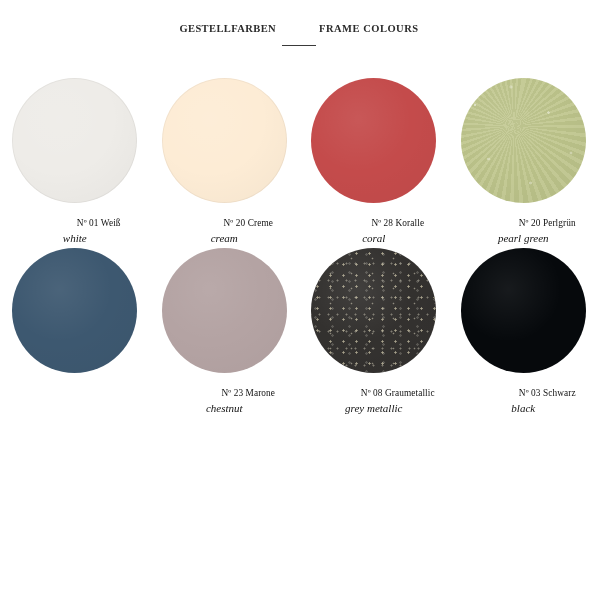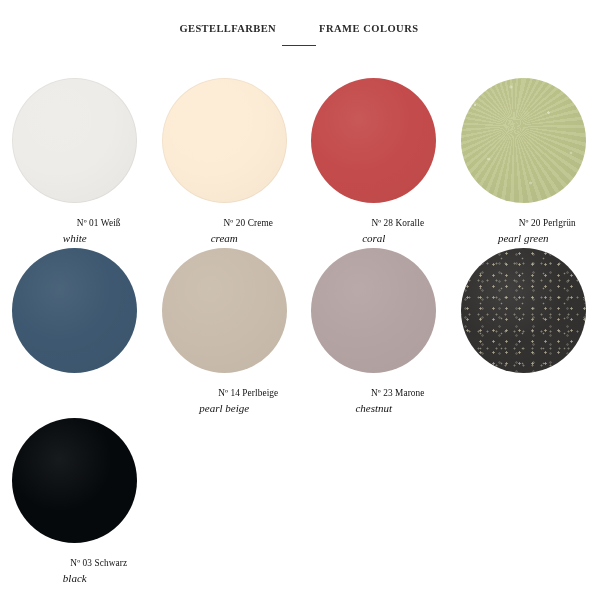--- a/index.html
+++ b/index.html
@@ -196,40 +196,35 @@
         <span class="name-en">pearl green</span>
       </div>
     </div>
     <div class="cell">
       <div class="swatch-wrap">
         <div class="swatch" style="background-color: rgb(61, 88, 112);"></div>
       </div>
     </div>
     <div class="cell">
       <div class="swatch-wrap">
-        <div class="swatch" style="background-color: rgb(201, 188, 172);"></div>
-      </div>
-      <div class="caption">
-        <span class="name-de">Nº 14 Perlbeige</span>
-        <span class="name-en">pearl beige</span>
-      </div>
-    </div>
-    <div class="cell">
-      <div class="swatch-wrap">
         <div class="swatch" style="background-color: rgb(180, 163, 163);"></div>
       </div>
       <div class="caption">
         <span class="name-de">Nº 23 Marone</span>
         <span class="name-en">chestnut</span>
       </div>
     </div>
     <div class="cell">
       <div class="swatch-wrap">
         <div class="swatch finish-metallic" style="background-color: rgb(51, 49, 47);"></div>
       </div>
+      <div class="caption">
+        <span class="name-de">Nº 08 Graumetallic</span>
+        <span class="name-en">grey metallic</span>
+      </div>
     </div>
     <div class="cell">
       <div class="swatch-wrap">
         <div class="swatch" style="background-color: rgb(6, 9, 12);"></div>
       </div>
       <div class="caption">
         <span class="name-de">Nº 03 Schwarz</span>
         <span class="name-en">black</span>
       </div>
     </div>

